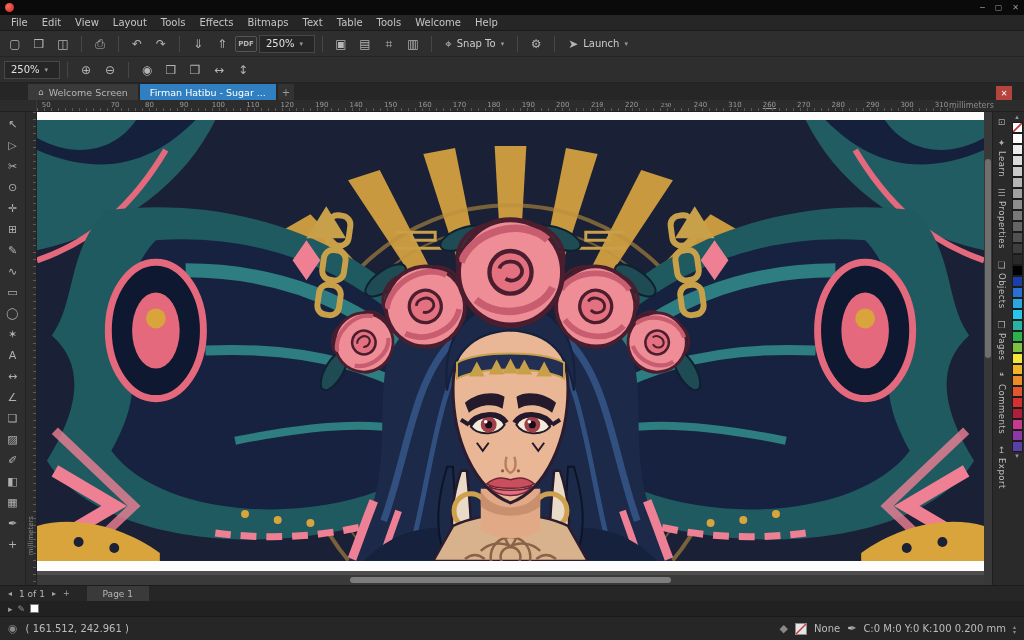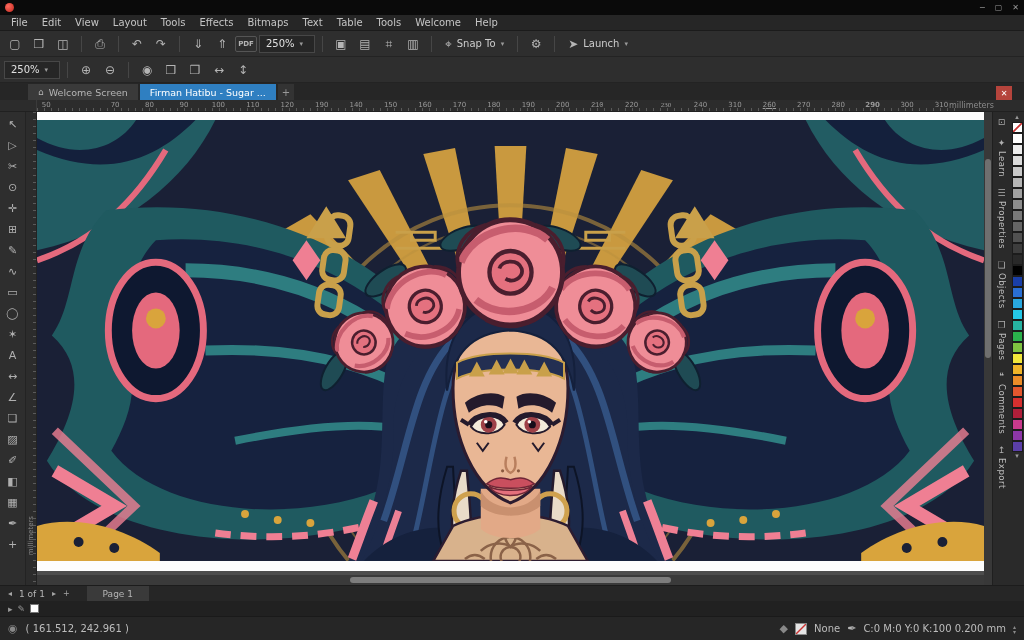--- a/index.html
+++ b/index.html
@@ -185,21 +185,21 @@
       <span class="tick" style="left: 53.2308%;">190</span>
       <span class="tick" style="left: 56.9615%;">200</span>
       <span class="tick" style="left: 60.6923%; font-family: Liberation Mono, monospace;">210</span>
       <span class="tick" style="left: 64.4231%;">220</span>
       <span class="tick" style="left: 68.1538%; font-family: Liberation Serif, serif;">230</span>
       <span class="tick" style="left: 71.8846%;">240</span>
       <span class="tick" style="left: 75.6154%;">310</span>
       <span class="tick" style="left: 79.3462%; text-decoration: underline;">260</span>
       <span class="tick" style="left: 83.0769%;">270</span>
       <span class="tick" style="left: 86.8077%;">280</span>
-      <span class="tick" style="left: 90.5385%; font-weight: bold;">290</span>
+      <span class="tick" style="left: 90.5385%;">290</span>
       <span class="tick" style="left: 94.2692%;">300</span>
       <span class="tick" style="left: 98%;">310</span>
     </div>
   <div class="ruler-unit">millimeters</div>
 </div>
 
 <div class="main">
   <div class="toolbox" id="toolbox">
       <div class="tool">↖</div>
       <div class="tool">▷</div>

